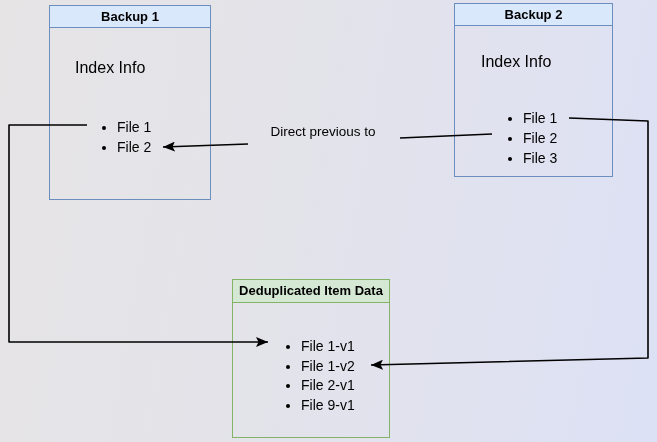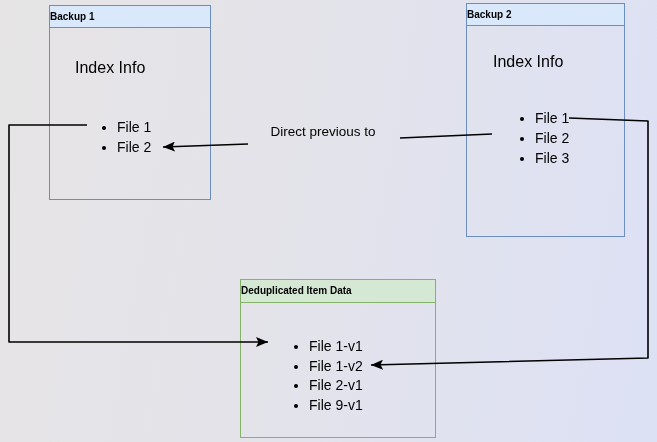--- a/index.html
+++ b/index.html
@@ -10,31 +10,31 @@
     overflow: hidden;
     background: linear-gradient(100deg, #e6e4e5 0%, #e3e3ea 45%, #dde1f5 100%);
     font-family: "Liberation Sans", sans-serif;
     color: #000;
   }
   .box { position: absolute; border: 1px solid; box-sizing: border-box; }
   .box-header {
     box-sizing: border-box;
     border-bottom: 1px solid;
     font-weight: bold;
-    font-size: 10px;
-    text-align: left;
+    font-size: 13px;
+    text-align: center;
   }
   .backup-box { border-color: #6c8ebf; background: transparent; }
   .backup-box .box-header { background: #dae8fc; border-color: #6c8ebf; height: 22px; line-height: 21px; }
   .dedup-box { border-color: #82b366; background: transparent; }
   .dedup-box .box-header { background: #d5e8d4; border-color: #82b366; height: 23px; line-height: 22px; }
 
   #backup1 { left: 49px; top: 5px; width: 162px; height: 195px; }
-  #backup2 { left: 466px; top: 3px; width: 159px; height: 234px; }
-  #dedup   { left: 240px; top: 279px; width: 196px; height: 159px; }
+  #backup2 { left: 454px; top: 3px; width: 159px; height: 174px; }
+  #dedup   { left: 232px; top: 279px; width: 158px; height: 159px; }
 
   .section-label { position: absolute; font-size: 16px; }
   #backup1 .section-label { left: 25px; top: 53px; }
   #backup2 .section-label { left: 26px; top: 49px; }
 
   ul.items {
     position: absolute;
     margin: 0;
     list-style: disc outside;
     font-size: 14px;

